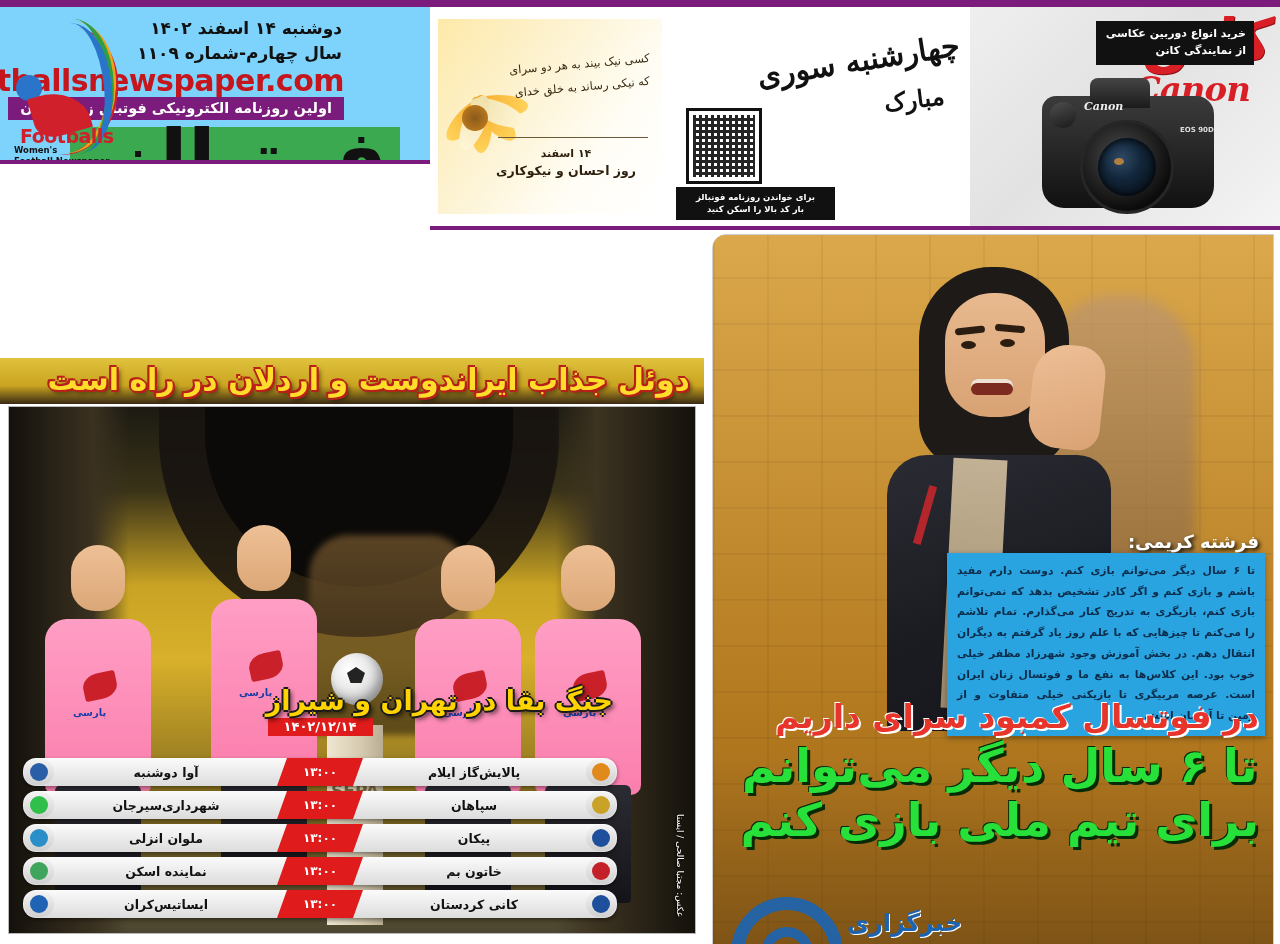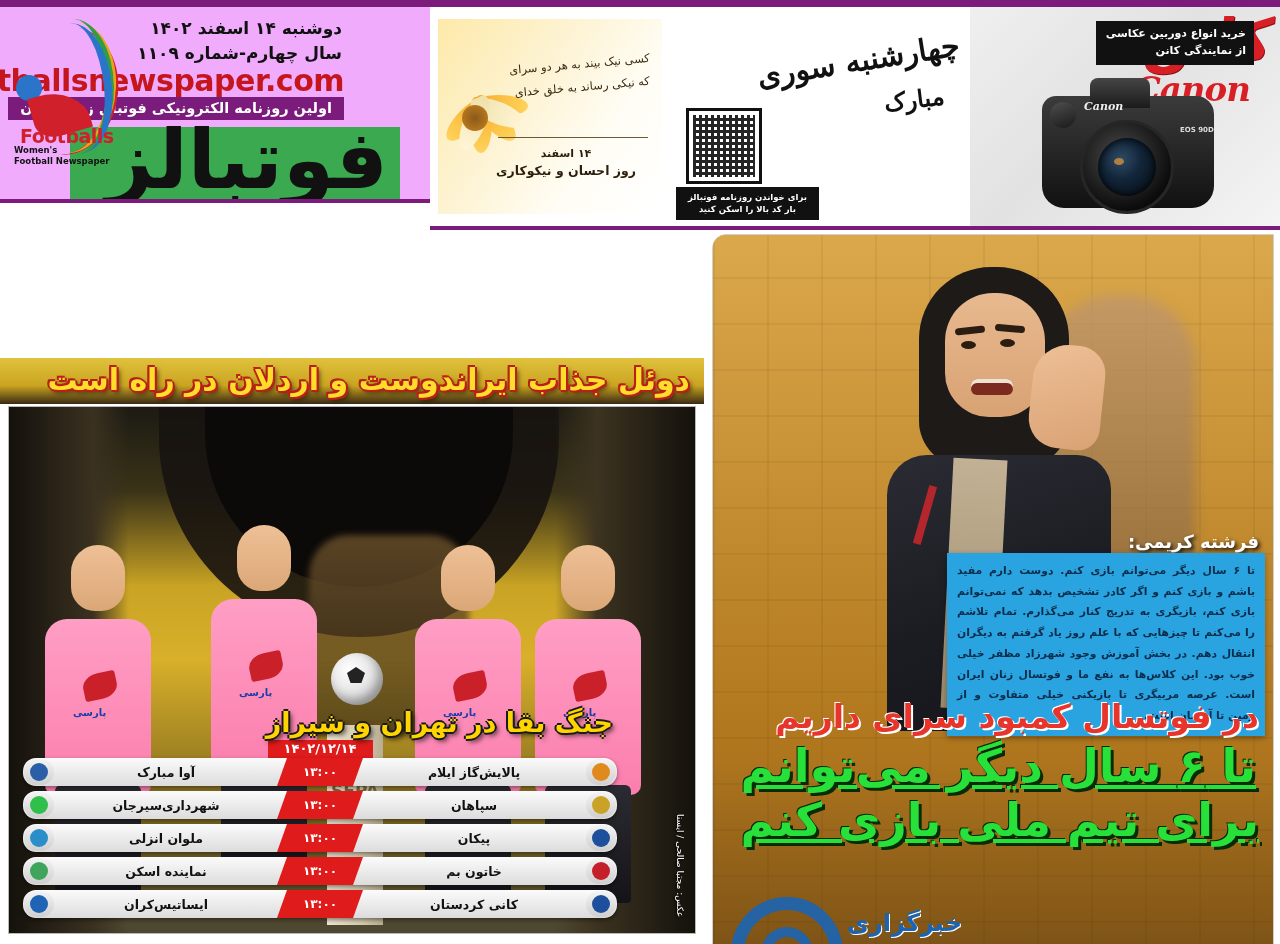--- a/index.html
+++ b/index.html
@@ -71,21 +71,21 @@
                font-family:"DejaVu Serif",serif; font-weight:bold; transform:rotate(-7deg);
                white-space:nowrap; }
   .qr-wrap { position:absolute; left:16px; bottom:42px; }
   .qr { width:76px; height:76px; background:#fff; border:3px solid #111; padding:4px; }
   .qr-grid { width:100%; height:100%;
      background-image:
        linear-gradient(90deg,#000 50%,transparent 50%),
        linear-gradient(0deg,#000 50%,transparent 50%);
      background-size:6px 6px,6px 6px; opacity:.85; }
   .qr-cap { position:absolute; left:6px; bottom:6px; background:#111; color:#fff;
-            font-size:8.5px; line-height:1.5; padding:4px 12px; text-align:center;
+            font-size:8.5px; line-height:1.5; padding:4px 20px; text-align:center;
             white-space:nowrap; font-weight:bold; }
 
   
   .ad-flower { position:relative; width:240px; height:230px;
                border-top:7px solid #7b1b7b; border-bottom:4px solid #7b1b7b;
                background:#fff; padding:12px 8px; }
   .flower-inner { position:relative; width:100%; height:100%; overflow:hidden;
       background:linear-gradient(125deg,#fde9a9 0%,#fdf3d2 38%,#fffdf5 70%,#ffffff 100%); }
   .petals { position:absolute; left:-26px; top:36px; width:130px; height:130px; }
   .petal { position:absolute; left:40px; top:40px; width:58px; height:22px;
@@ -96,23 +96,23 @@
   .poem { position:absolute; right:12px; top:34px; text-align:right; color:#3a2a12;
           font-family:"DejaVu Serif",serif; }
   .poem div { font-size:11.5px; line-height:2; transform:rotate(-5deg); white-space:nowrap; }
   .poem-rule { position:absolute; right:14px; top:118px; width:150px; height:1px; background:#6b5a38; }
   .occ { position:absolute; right:26px; top:128px; text-align:center; width:140px;
          color:#2d1f0c; }
   .occ .d { font-size:11px; font-weight:bold; }
   .occ .t { font-size:12.5px; font-weight:bold; margin-top:3px; }
 
   
-  .masthead { position:relative; flex:1; height:203px;
+  .masthead { position:relative; flex:1; height:164px;
               border-top:7px solid #7b1b7b; border-bottom:4px solid #7b1b7b;
-              background:#f0abfc; overflow:hidden; }
+              background:#7dd3fc; overflow:hidden; }
   .mh-date { position:absolute; right:88px; top:9px; text-align:right; color:#111;
              font-size:17px; font-weight:bold; line-height:1.45; white-space:nowrap; }
   .mh-url { position:absolute; right:86px; top:56px; color:#c4161c; font-size:30px;
             font-weight:bold; font-family:"DejaVu Sans",sans-serif; direction:ltr;
             letter-spacing:-0.5px; white-space:nowrap; }
   .mh-sub { position:absolute; right:86px; top:90px; background:#7b1b7b; color:#fff;
             font-size:14.5px; font-weight:bold; padding:3px 12px 4px; white-space:nowrap; }
   .mh-greenbar { position:absolute; right:30px; top:120px; width:330px; height:82px;
                  background:#3aa94f; }
   .mh-title { position:absolute; right:42px; top:112px; font-size:82px; font-weight:bold;
@@ -180,22 +180,22 @@
 
   .kicker-name { position:absolute; right:14px; top:296px; color:#fff; font-size:18px;
                  font-weight:bold; text-shadow:2px 2px 4px #000; white-space:nowrap; }
   .quote-box { position:absolute; right:8px; top:318px; width:318px;
                background:#2aa4e0; color:#0b2c4a; padding:8px 10px 9px;
                font-size:10.8px; line-height:1.92; text-align:justify; font-weight:bold;
                box-shadow:0 2px 6px rgba(0,0,0,.35); }
   .hl-red { position:absolute; right:14px; top:462px; color:#e8352c; font-size:33px;
             font-weight:bold; text-shadow:2px 2px 0 #fff,-1px -1px 0 #fff; white-space:nowrap; }
   .hl-green { position:absolute; right:14px; top:504px; color:#27e03a; font-size:46px;
-              font-weight:bold; line-height:1.18; text-align:left;
-              text-shadow:3px 3px 0 #062b06,-1px -1px 0 #062b06;text-decoration:underline; }
+              font-weight:bold; line-height:1.18; text-align:center;
+              text-shadow:3px 3px 0 #062b06,-1px -1px 0 #062b06; }
   .watermark { position:absolute; left:14px; bottom:44px; width:250px; height:126px; }
   .wm-ring { position:absolute; left:4px; top:6px; width:112px; height:112px;
              border:13px solid #1d64b0; border-radius:50%; opacity:.92; }
   .wm-inner { position:absolute; left:34px; top:36px; width:52px; height:52px;
               border:10px solid #1d64b0; border-radius:50% 50% 50% 4px;
               transform:rotate(-45deg); opacity:.92; }
   .wm-dot { position:absolute; left:52px; top:54px; width:16px; height:16px;
             background:#1d64b0; border-radius:50%; }
   .wm-fa { position:absolute; left:120px; top:18px; font-size:24px; font-weight:bold;
            color:#1d64b0; text-shadow:1px 1px 0 #fff; }
@@ -254,21 +254,21 @@
   .crowd { position:absolute; left:300px; top:128px; width:160px; height:200px;
            background:linear-gradient(180deg,rgba(110,82,44,.8),rgba(50,38,20,.65));
            filter:blur(3px); border-radius:40px 40px 0 0; }
 
   
   .fix { position:absolute; left:14px; right:78px; bottom:10px; }
   .fix-hl { text-align:right; color:#ffd400; font-size:27px; font-weight:bold;
             white-space:nowrap; margin-bottom:2px; padding-right:4px;
             text-shadow:2px 0 0 #1a1a1a,-2px 0 0 #1a1a1a,0 2px 0 #1a1a1a,0 -2px 0 #1a1a1a,
                         3px 3px 5px rgba(0,0,0,.7); }
-  .fix-date { display:block; margin:0 auto 0; width:fit-content; background:#e01b1b;
+  .fix-date { display:block; margin:0 auto 22px; width:fit-content; background:#e01b1b;
               color:#fff; font-size:13px; font-weight:bold; padding:1px 16px 2px;
               direction:ltr; letter-spacing:1px; }
   .row { position:relative; display:flex; align-items:center; height:28px; margin-bottom:5px;
          background:linear-gradient(180deg,#fbfbfb,#dcdcdc); border-radius:13px;
          box-shadow:0 2px 4px rgba(0,0,0,.45); }
   .badge { width:30px; height:26px; border-radius:13px; flex:0 0 auto;
            background:linear-gradient(180deg,#f4f4f4,#cfcfcf); margin:0 1px;
            display:flex; align-items:center; justify-content:center; }
   .badge i { width:18px; height:18px; border-radius:50%; display:block; }
   .tname { flex:1; text-align:center; font-size:12.5px; font-weight:bold; color:#111;
@@ -466,21 +466,21 @@
         <div class="fix">
           <div class="fix-hl">جنگ بقا در تهران و شیراز</div>
           <div class="fix-date">۱۴۰۲/۱۲/۱۴</div>
           <div id="rows">
               <div class="row">
                 <div class="badge">
                   <i style="background:#e08a1e"></i>
                 </div>
                 <div class="tname">پالایش‌گاز ایلام</div>
                 <div class="time">۱۳:۰۰</div>
-                <div class="tname">آوا مبارک</div>
+                <div class="tname">آوا دوشنبه</div>
                 <div class="badge">
                   <i style="background:#2a5fa8"></i>
                 </div>
               </div>
               <div class="row">
                 <div class="badge">
                   <i style="background:#c9a227"></i>
                 </div>
                 <div class="tname">سپاهان</div>
                 <div class="time">۱۳:۰۰</div>

